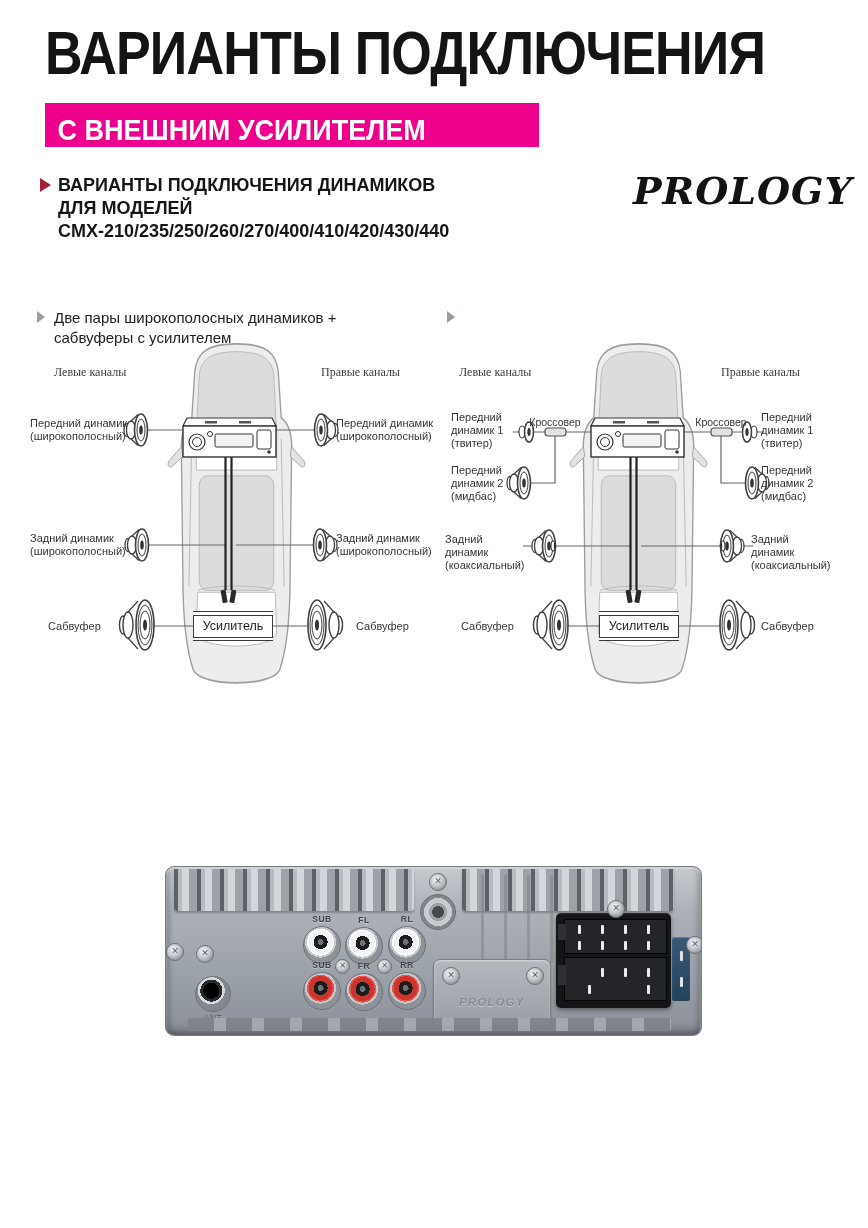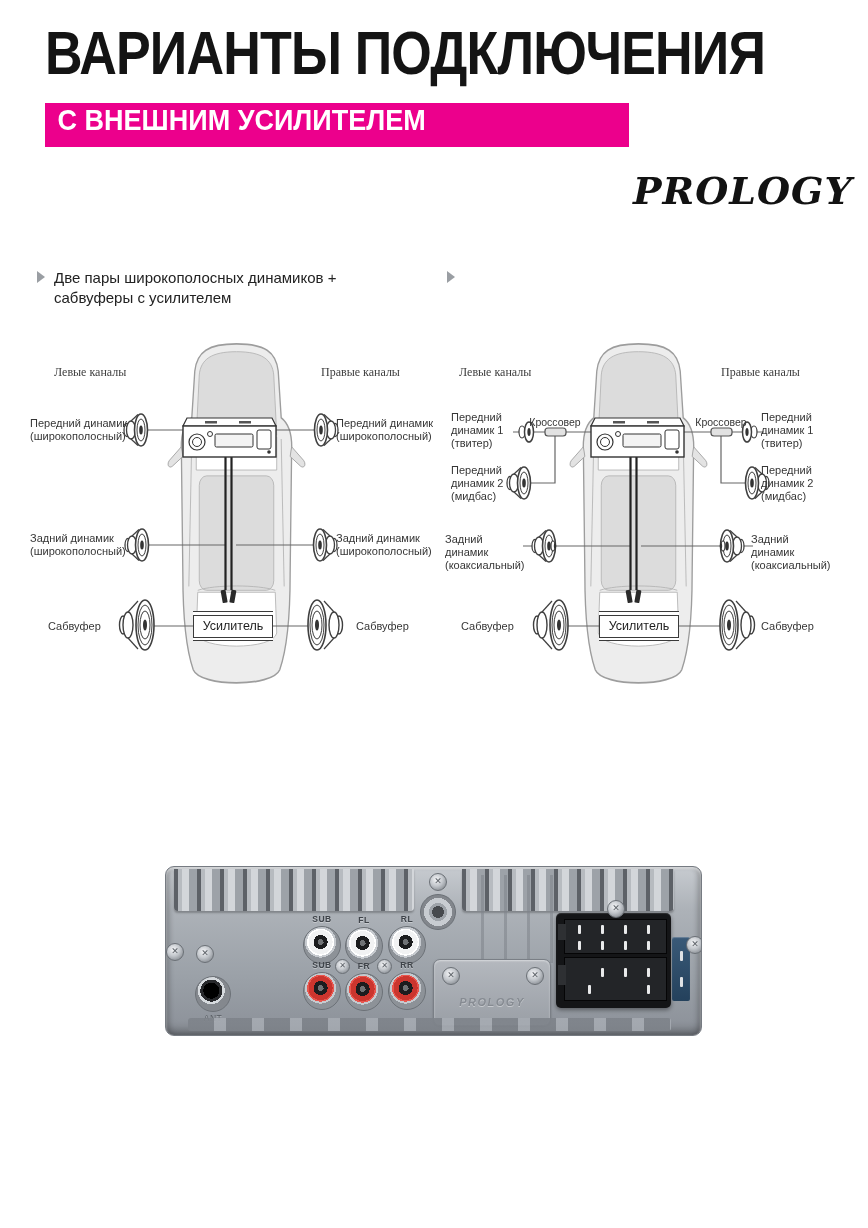--- a/index.html
+++ b/index.html
@@ -2,32 +2,32 @@
 <html><head>
 <meta charset="utf-8">
 <style>
   html,body{margin:0;padding:0;background:#fff;}
   .page{position:relative;width:868px;height:1228px;background:#fff;overflow:hidden;
         font-family:"Liberation Sans",sans-serif;color:#222;}
 
   
   .title{position:absolute;left:45px;top:20px;font-size:62px;font-weight:bold;color:#141414;
          letter-spacing:-1px;transform:scaleX(.84);transform-origin:left top;line-height:1.05;white-space:nowrap;}
-  .banner{position:absolute;left:45px;top:103px;width:584px;height:44px;display:flex;align-items:flex-start;
+  .banner{position:absolute;left:45px;top:103px;width:494px;height:44px;display:flex;align-items:flex-end;
           color:#fff;font-size:30px;font-weight:bold;}
   .banner-text{transform:scaleX(.9);transform-origin:left center;padding-left:14px;white-space:nowrap;}
   .section{position:absolute;left:40px;top:174px;display:flex;}
   .tri-red{width:0;height:0;border-left:11px solid #A7213A;border-top:7px solid transparent;
            border-bottom:7px solid transparent;margin-top:4px;}
   .section-text{margin-left:7px;font-size:18px;font-weight:bold;color:#161616;line-height:23px;}
   .logo{position:absolute;left:633px;top:168px;font-family:"DejaVu Serif",serif;font-style:italic;
         font-weight:bold;font-size:38px;color:#121212;letter-spacing:1px;}
 
   
-  .dia-heading{position:absolute;display:flex;}
+  .dia-heading{position:absolute;display:flex;margin-top:40px;}
   .tri-gray{width:0;height:0;border-left:8px solid #9A9EA3;border-top:6px solid transparent;
             border-bottom:6px solid transparent;margin-top:3px;flex:none;}
   .dia-heading-text{margin-left:9px;font-size:15px;color:#222;line-height:20px;white-space:pre-line;}
 
   
   .dia-panel{position:absolute;width:423px;height:360px;}
   .dia-svg{position:absolute;left:0;top:0;}
   .chn{position:absolute;font-size:12px;color:#3d3d3d;white-space:nowrap;font-family:Liberation Serif, serif;}
   .lbl{position:absolute;font-size:11px;line-height:1.2;color:#363636;text-align:left;white-space:pre-line;}
   .xlbl{position:absolute;font-size:10.5px;color:#363636;text-align:center;white-space:nowrap;}
@@ -139,20 +139,28 @@
       <rect x="3" y="0" width="5" height="13" rx="1" fill="#2a2a2a" transform="rotate(10 5.5 0)"></rect>
     </g>
   </defs>
 </svg>
 
 <div class="page">
 
   <div class="title">ВАРИАНТЫ ПОДКЛЮЧЕНИЯ</div>
   <div class="banner" style="background: rgb(236, 0, 140);">
     <span class="banner-text">С ВНЕШНИМ УСИЛИТЕЛЕМ</span>
+  </div>
+  <div class="section">
+    <span class="tri-red" style="border-left-color: rgb(167, 33, 58);"></span>
+    <div class="section-text">
+      <div>ВАРИАНТЫ ПОДКЛЮЧЕНИЯ ДИНАМИКОВ</div>
+      <div>ДЛЯ МОДЕЛЕЙ</div>
+      <div>CMX-210/235/250/260/270/400/410/420/430/440</div>
+    </div>
   </div>
   <div class="logo">PROLOGY</div>
 
   <div class="dia-heading" style="left:37px;top:268px;width:360px">
     <span class="tri-gray" style="border-left-color: rgb(154, 158, 163);"></span>
     <div class="dia-heading-text">Две пары широкополосных динамиков +
 сабвуферы с усилителем</div>
   </div>
   <div class="dia-heading" style="left:447px;top:268px;width:360px">
     <span class="tri-gray" style="border-left-color: rgb(154, 158, 163);"></span>

